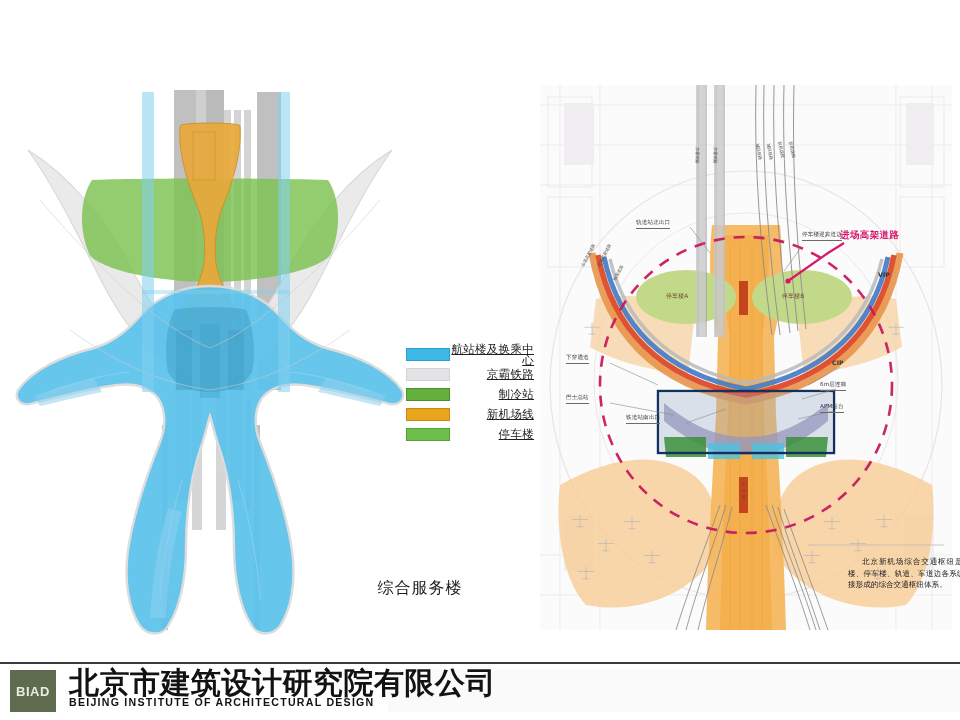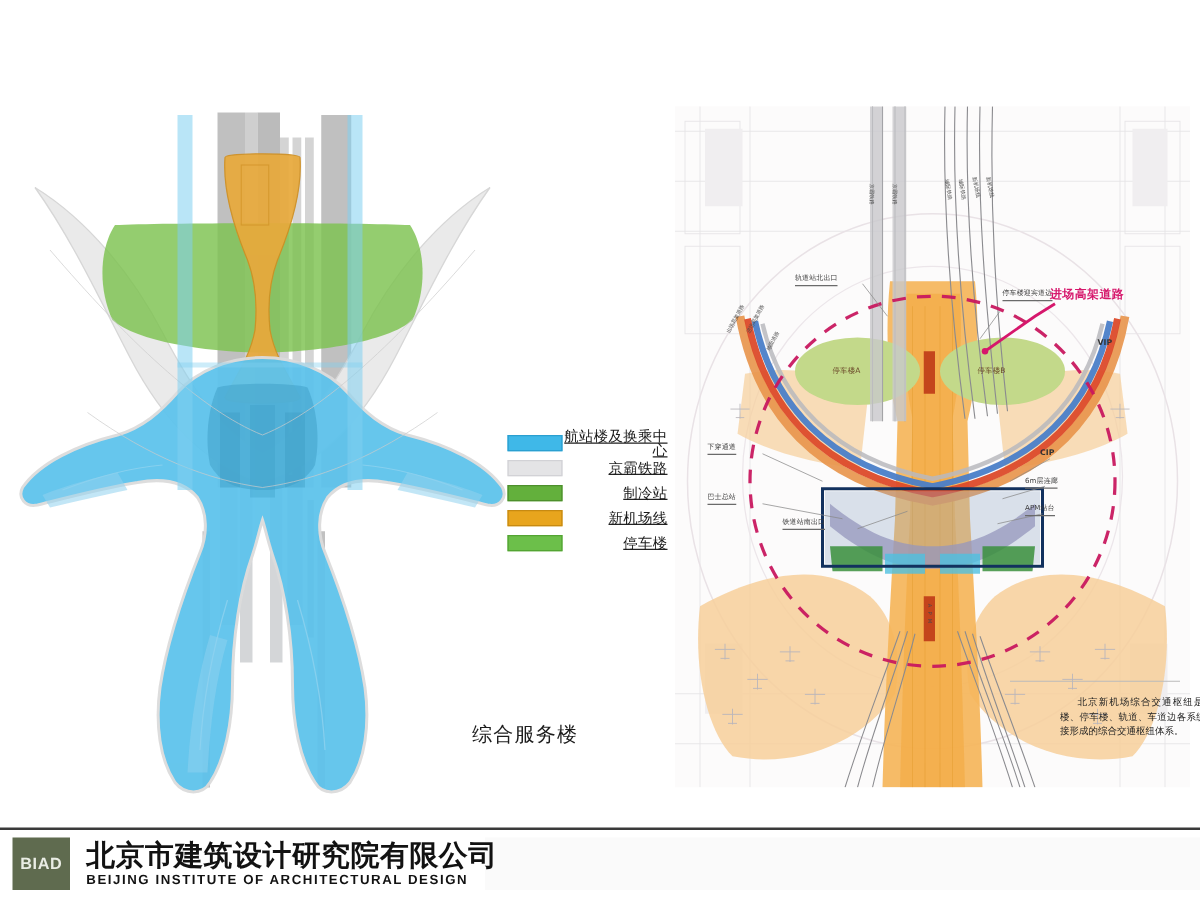--- a/index.html
+++ b/index.html
@@ -42,27 +42,27 @@
           transform-origin:0 0;font-family:"DejaVu Sans",sans-serif;}
 
   #right-note{position:absolute;left:848px;top:556px;width:140px;
               font-size:7.6px;line-height:11.5px;color:#232323;
               text-align:justify;font-family:"DejaVu Sans",sans-serif;}
   #right-note .indent{text-indent:14px;display:block;}
 
   
   #footer{position:absolute;left:0;top:662px;width:960px;height:58px;background:#ffffff;}
   #footer-rule{position:absolute;left:0;top:0;width:960px;height:2px;background:#3a3a3a;}
-  #footer-inner{position:absolute;left:10px;top:8px;display:flex;align-items:center;}
+  #footer-inner{position:absolute;left:10px;top:8px;display:flex;align-items:flex-start;}
   #biad-mark{width:46px;height:42px;background:#5f6b4f;position:relative;flex:0 0 46px;}
   #biad-mark span{position:absolute;left:0;right:0;top:50%;transform:translateY(-50%);
                   text-align:center;color:#e9ece4;font-weight:bold;font-size:13px;
                   letter-spacing:.5px;font-family:"Liberation Sans",sans-serif;}
   #biad-text{margin-left:13px;}
-  #biad-cn{font-size:23px;font-weight:bold;color:#121212;letter-spacing:.5px;
+  #biad-cn{font-size:30px;font-weight:bold;color:#121212;letter-spacing:.5px;
            line-height:26px;font-family:"DejaVu Sans",sans-serif;}
   #biad-en{font-size:10.6px;font-weight:bold;color:#121212;letter-spacing:1.25px;
            line-height:13px;font-family:"Liberation Sans",sans-serif;}
   #footer-tail{position:absolute;left:388px;top:8px;width:572px;height:42px;
                background:#fafafa;}
 </style>
 </head>
 <body>
 
 <div id="slide">

